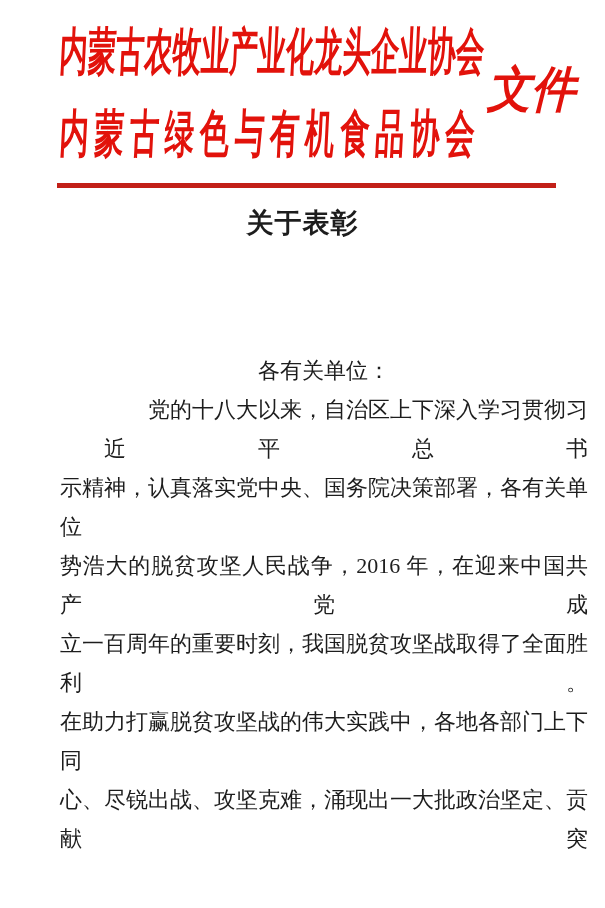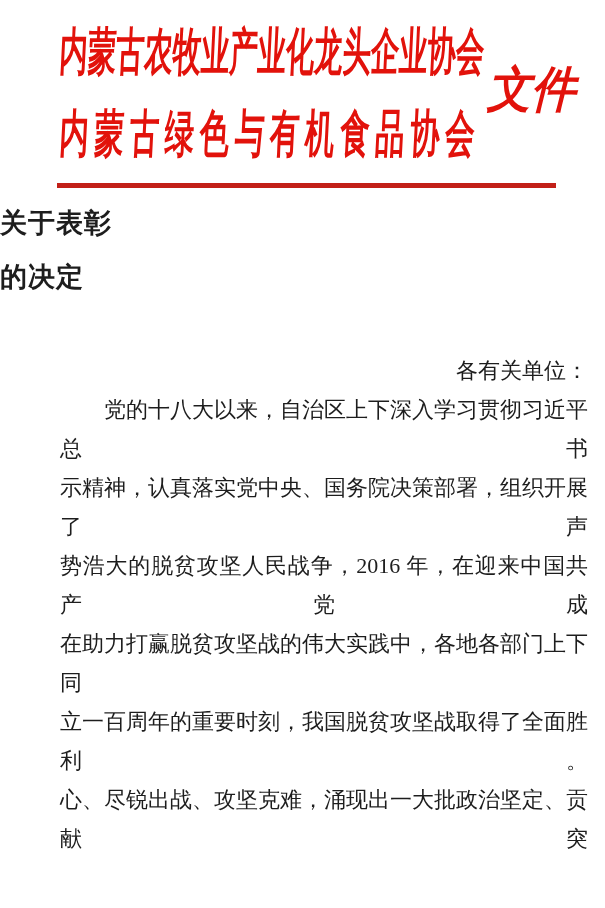--- a/index.html
+++ b/index.html
@@ -66,72 +66,72 @@
     border-top: 2px solid var(--rule);
     border-bottom: 3px solid var(--rule);
   }
 
   
   .doc-title {
     position: absolute;
     top: 196px;
     left: 0;
     right: 0;
+    text-align: center;
   }
   .title-line {
     line-height: 54px;
     font-size: 27px;
     font-weight: 700;
     letter-spacing: 1px;
     color: var(--ink);
     white-space: nowrap;
   }
 
   
   .doc-body {
     position: absolute;
     top: 351px;
     left: 60px;
     width: 528px;
     font-size: 22px;
     line-height: 39px;
     color: var(--ink);
   }
-  .salutation { text-align: right; }
+  .salutation { text-align: center; }
   .bline { white-space: nowrap; }
   .bline.fill {
     white-space: normal;
     text-align: justify;
     text-align-last: justify;
     text-justify: inter-character;
   }
-  .bline.indent { text-indent: 44px; }
+  .bline.indent { text-indent: 44px; margin-left: 44px; }
 </style>
 </head>
 <body>
 
 <div class="page">
 
   <header class="letterhead">
     <div class="org-line org1">内蒙古农牧业产业化龙头企业协会</div>
     <div class="org-line org2">内蒙古绿色与有机食品协会</div>
     <div class="doc-label">文件</div>
     <div class="red-rule"></div>
   </header>
 
   <section class="doc-title">
     <div class="title-line">关于表彰</div>
-    <div class="title-line">的决定</div>
   </section>
 
   <section class="doc-body">
     <div class="salutation">各有关单位：</div>
     <div>
         <div class="bline indent fill">党的十八大以来，自治区上下深入学习贯彻习近平总书</div>
-        <div class="bline fill">示精神，认真落实党中央、国务院决策部署，组织开展了声</div>
+        <div class="bline fill">示精神，认真落实党中央、国务院决策部署，各有关单位</div>
         <div class="bline fill">势浩大的脱贫攻坚人民战争，2016 年，在迎来中国共产党成</div>
+        <div class="bline fill">立一百周年的重要时刻，我国脱贫攻坚战取得了全面胜利。</div>
         <div class="bline fill">在助力打赢脱贫攻坚战的伟大实践中，各地各部门上下同</div>
-        <div class="bline fill">立一百周年的重要时刻，我国脱贫攻坚战取得了全面胜利。</div>
         <div class="bline fill">心、尽锐出战、攻坚克难，涌现出一大批政治坚定、贡献突</div>
       </div>
   </section>
 
 </div>
 
 </body></html>

